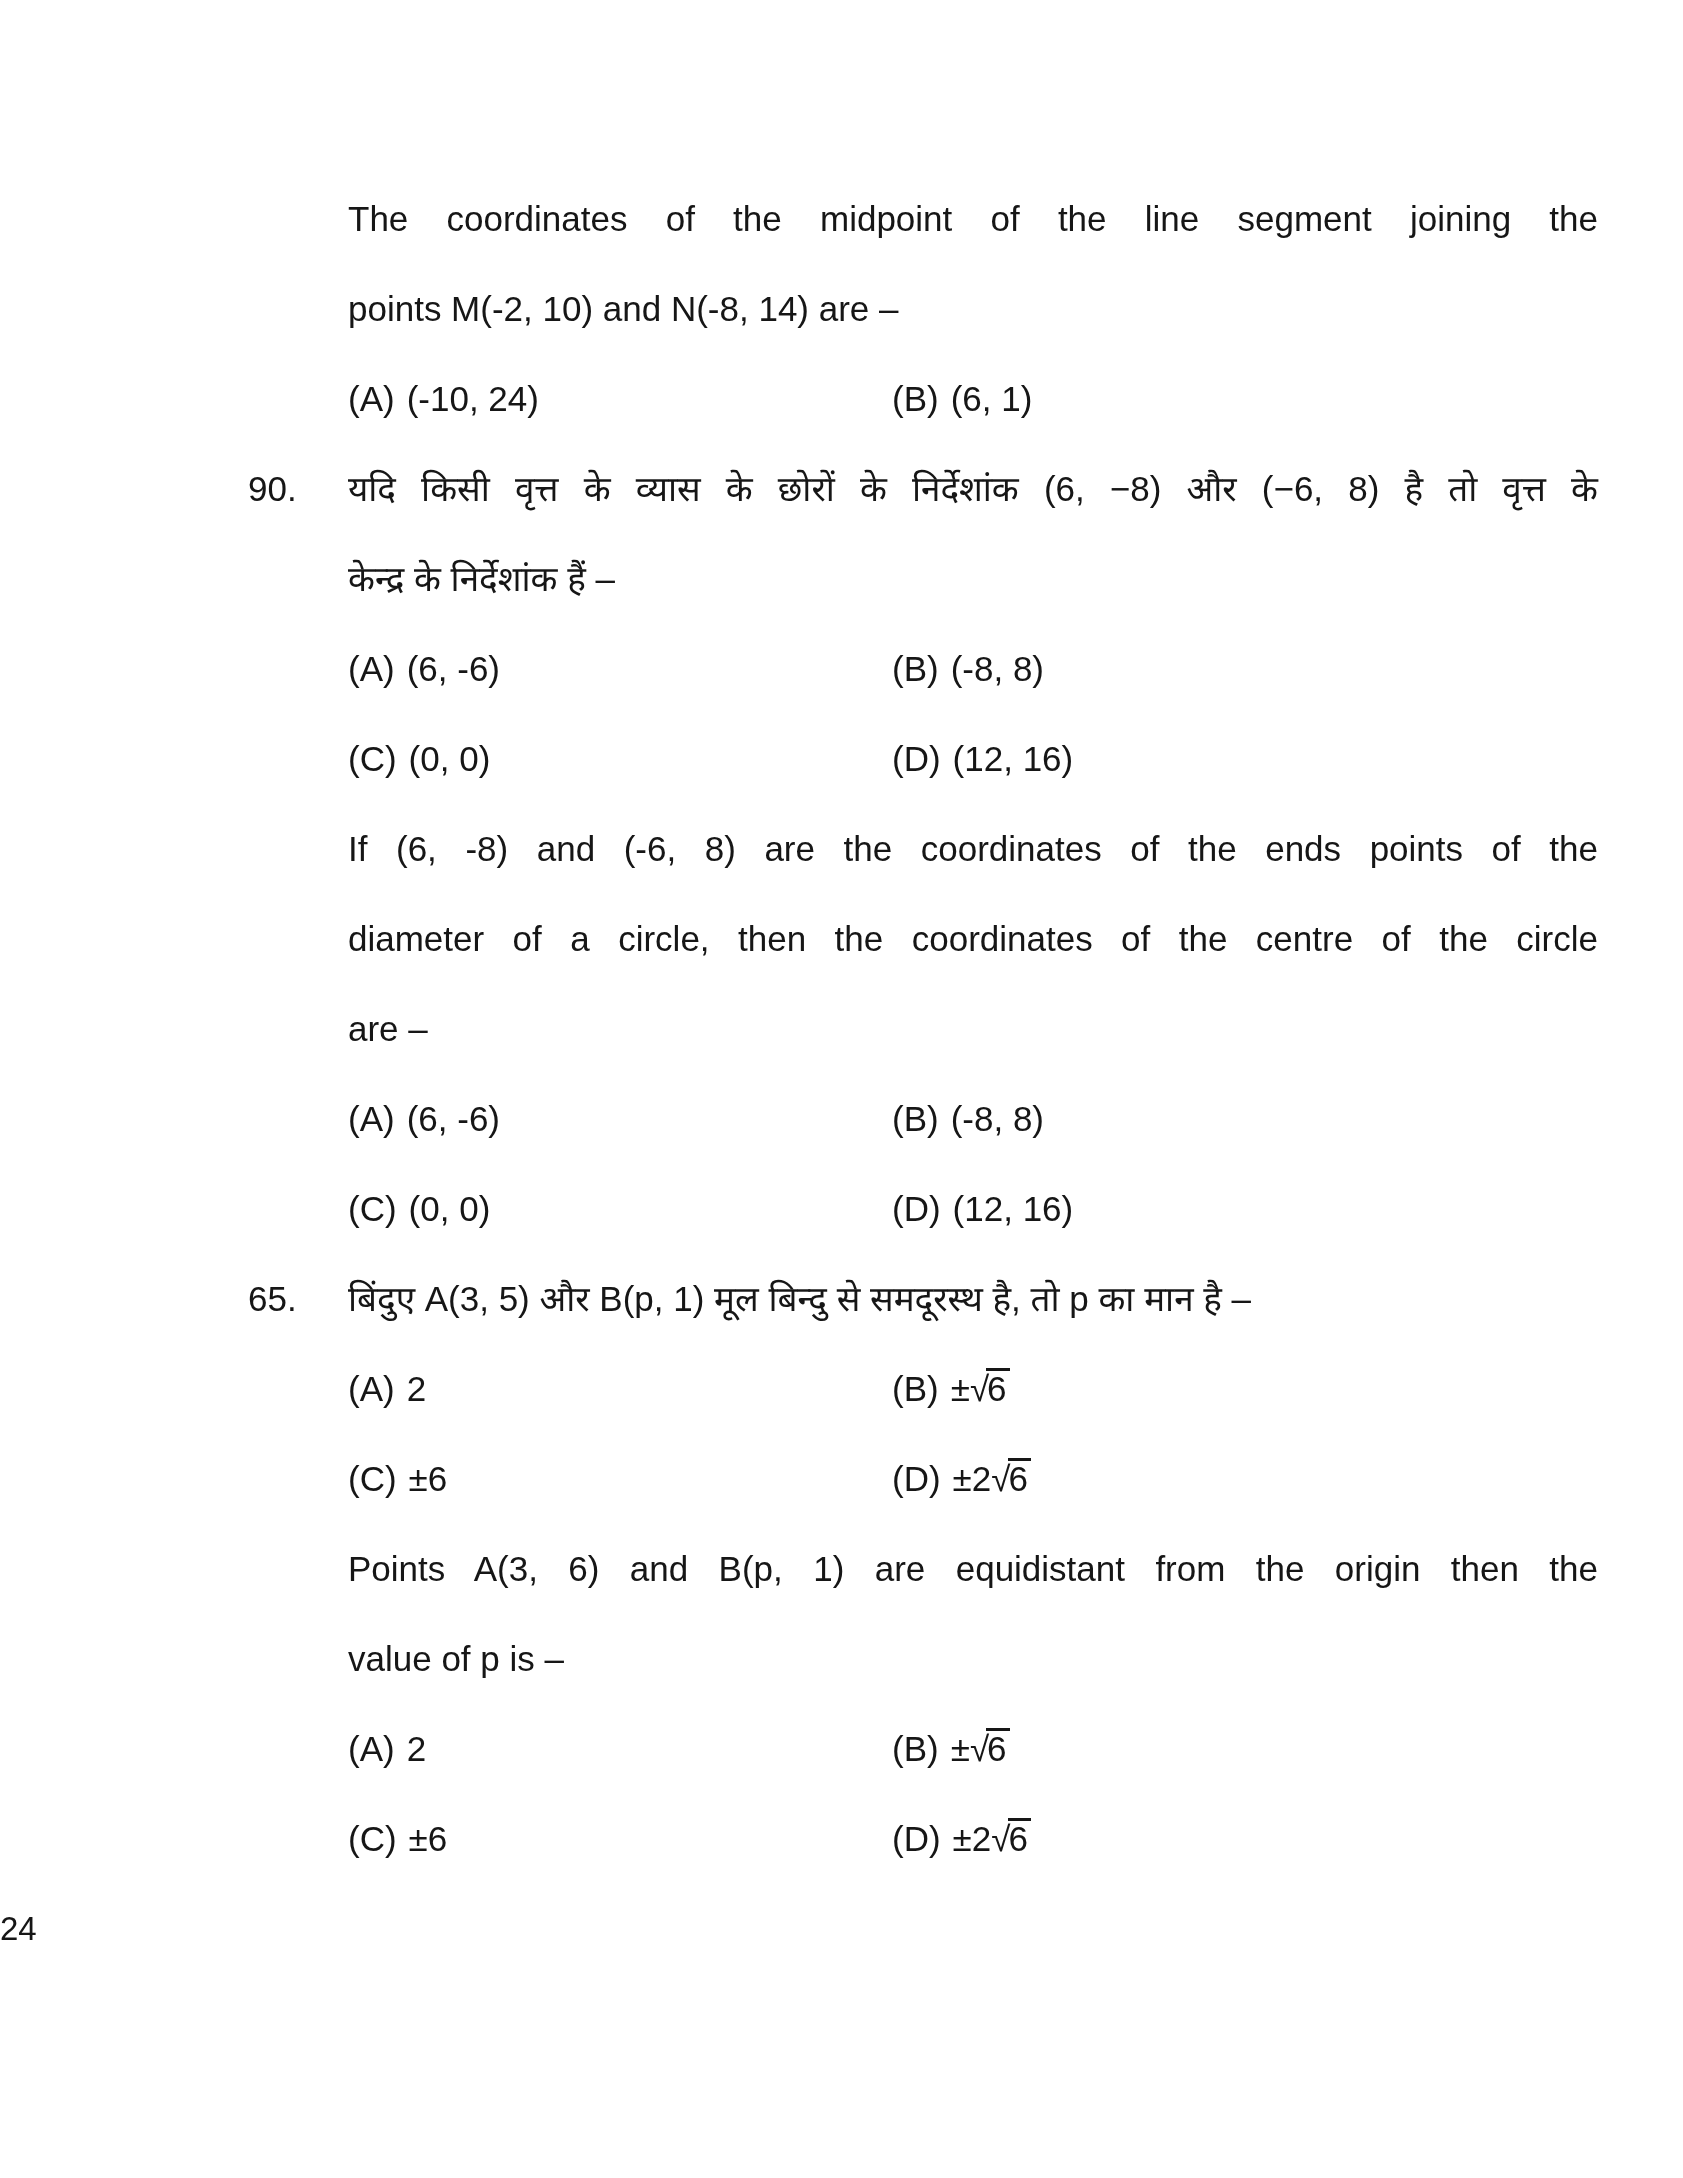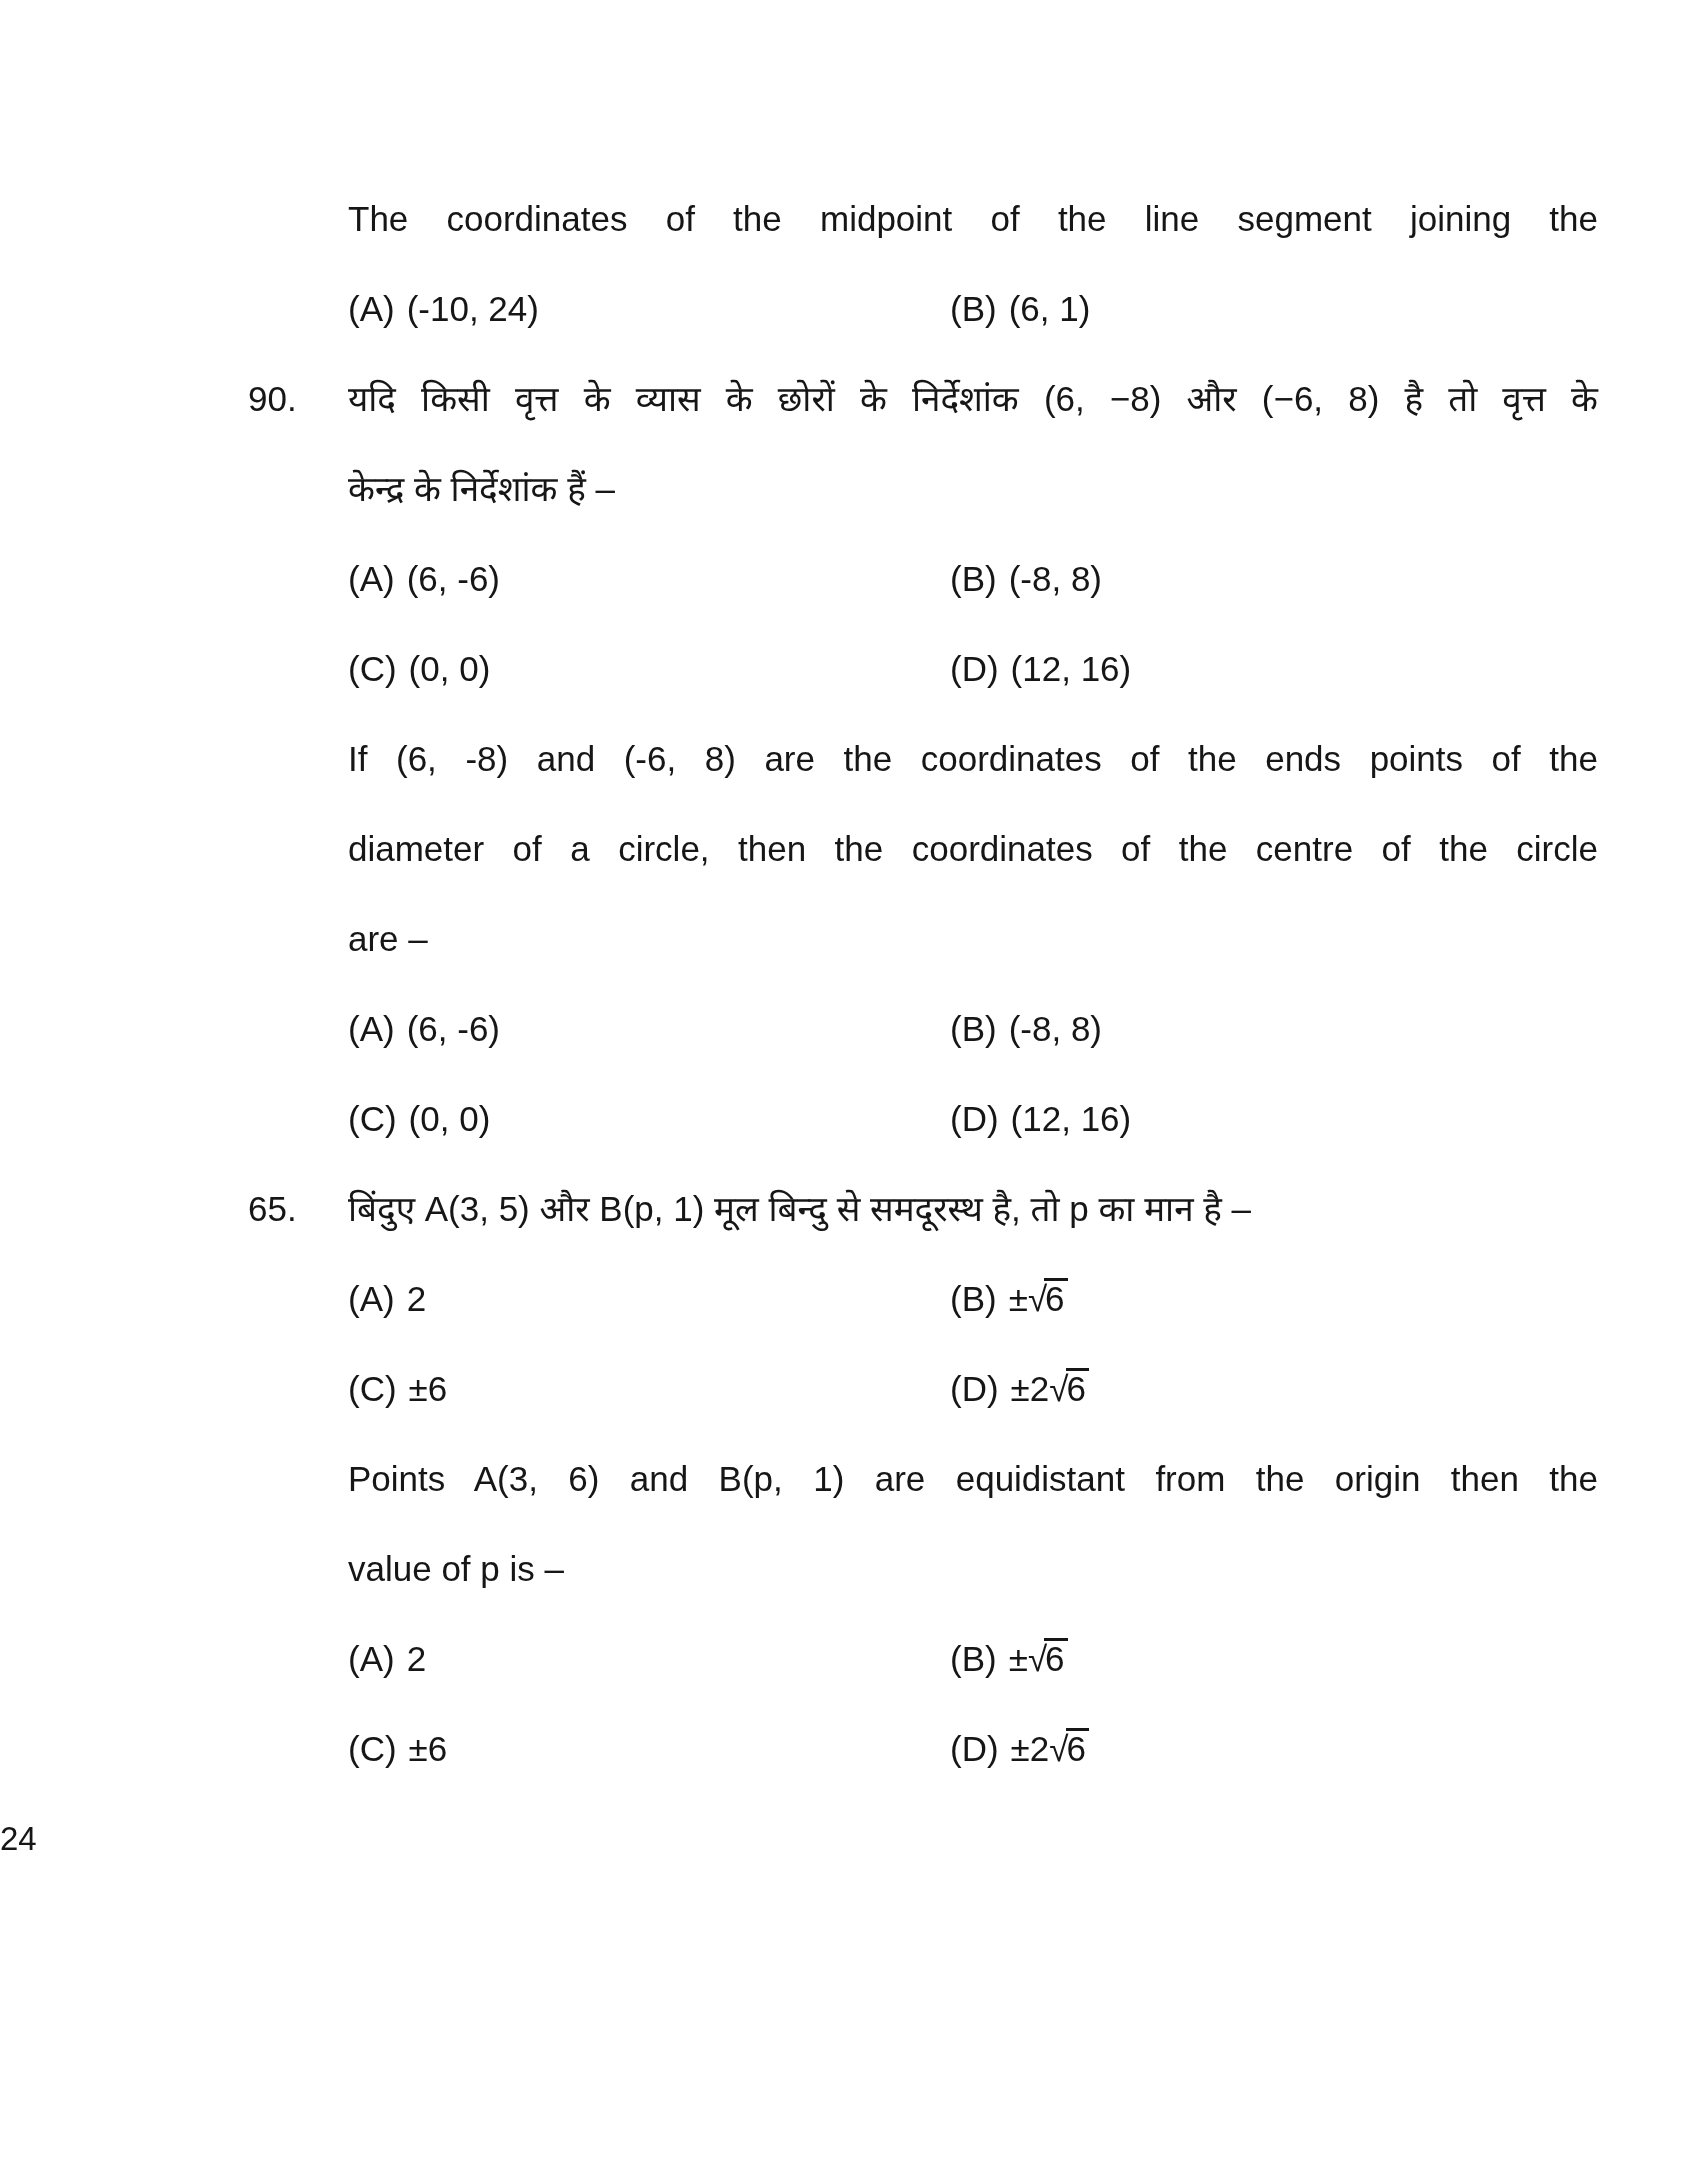--- a/index.html
+++ b/index.html
@@ -29,21 +29,21 @@
     text-align-last: justify;
   }
   .qnum {
     position: absolute;
     left: 248px;
     top: 0;
   }
   .opt { display: inline-block; }
   .opt-b {
     position: absolute;
-    left: 950px;
+    left: 892px;
     top: 0;
   }
   .olabel { display: inline-block; margin-right: 12px; }
   .ovalue { display: inline-block; }
   .rad-sign { letter-spacing: -2px; }
   .radicand {
     display: inline-block;
     border-top: 3px solid #161616;
     padding: 0 3px 0 1px;
     line-height: 1.05;
@@ -56,20 +56,21 @@
     line-height: 90px;
     font-size: 33px;
   }
 </style>
 </head>
 <body>
 
 <div class="page">
 
   <div class="row just">The coordinates of the midpoint of the line segment joining the</div>
+  <div class="row">points M(-2, 10) and N(-8, 14) are –</div>
 
   <div class="row">
     <span class="opt opt-a">
       <span class="olabel">(A)</span><span class="ovalue">(-10, 24)</span>
     </span>
     <span class="opt opt-b">
       <span class="olabel">(B)</span><span class="ovalue">(6, 1)</span>
     </span>
   </div>
 

